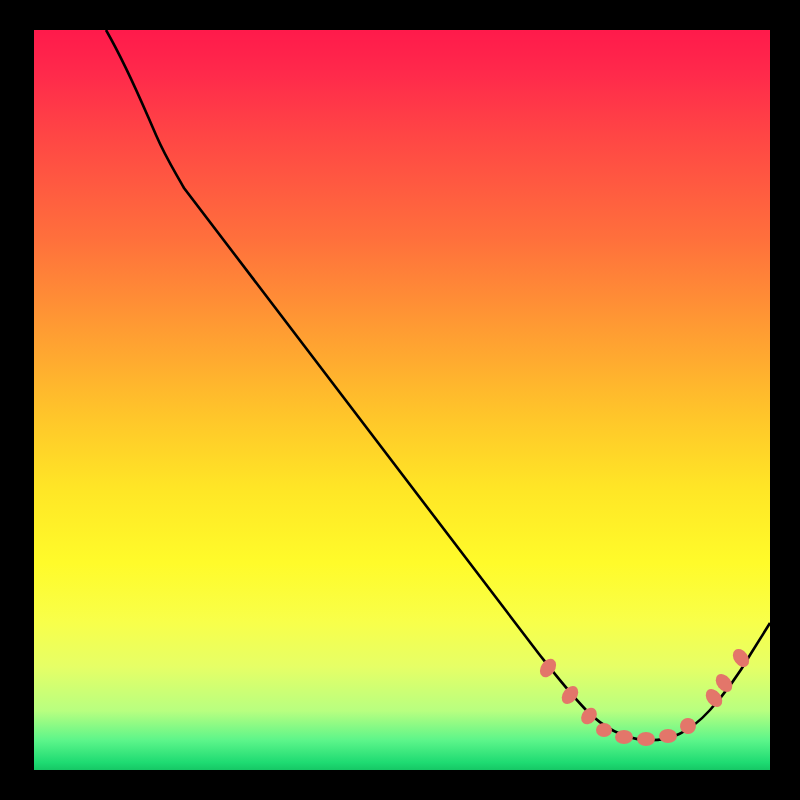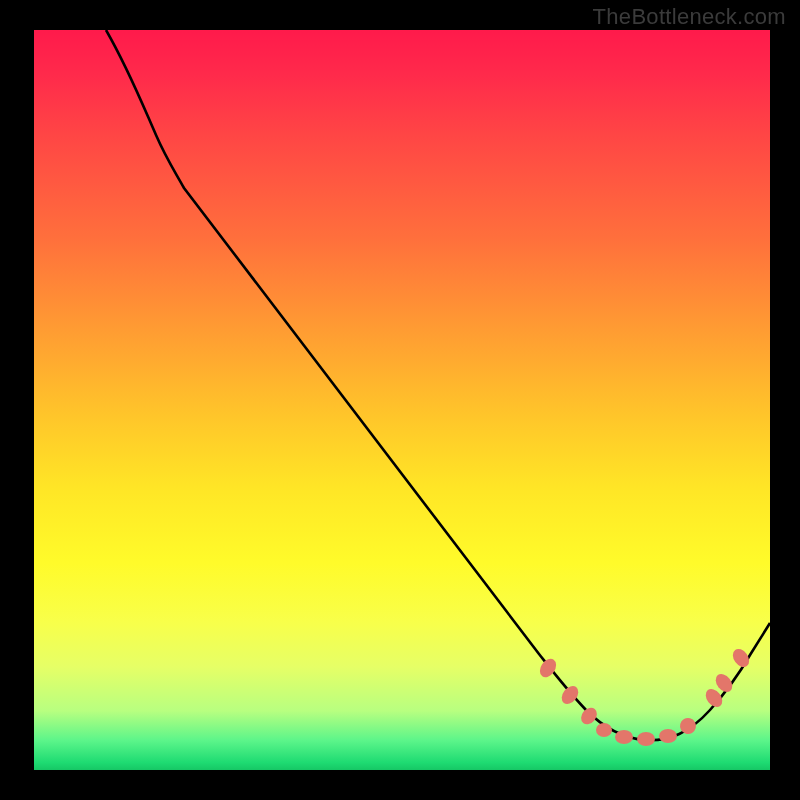--- a/index.html
+++ b/index.html
@@ -34,21 +34,20 @@
       #5cf58a 96%,
       #1edb72 99%,
       #16c765 100%
     );
   }
   svg.curve { position: absolute; left: 34px; top: 30px; width: 736px; height: 740px; }
 </style>
 </head>
 <body>
 <div class="wrap">
-  <div class="watermark">TheBottleneck.com</div>
   <div class="plot"></div>
   <svg class="curve" viewBox="0 0 736 740" preserveAspectRatio="none">
 
     <path d="M 72 0
              C 95 40, 110 78, 122 105
              C 132 128, 140 140, 150 158
              L 505 624
              C 520 643, 533 660, 552 680
              C 570 698, 588 708, 610 710
              C 636 712, 656 702, 676 680

